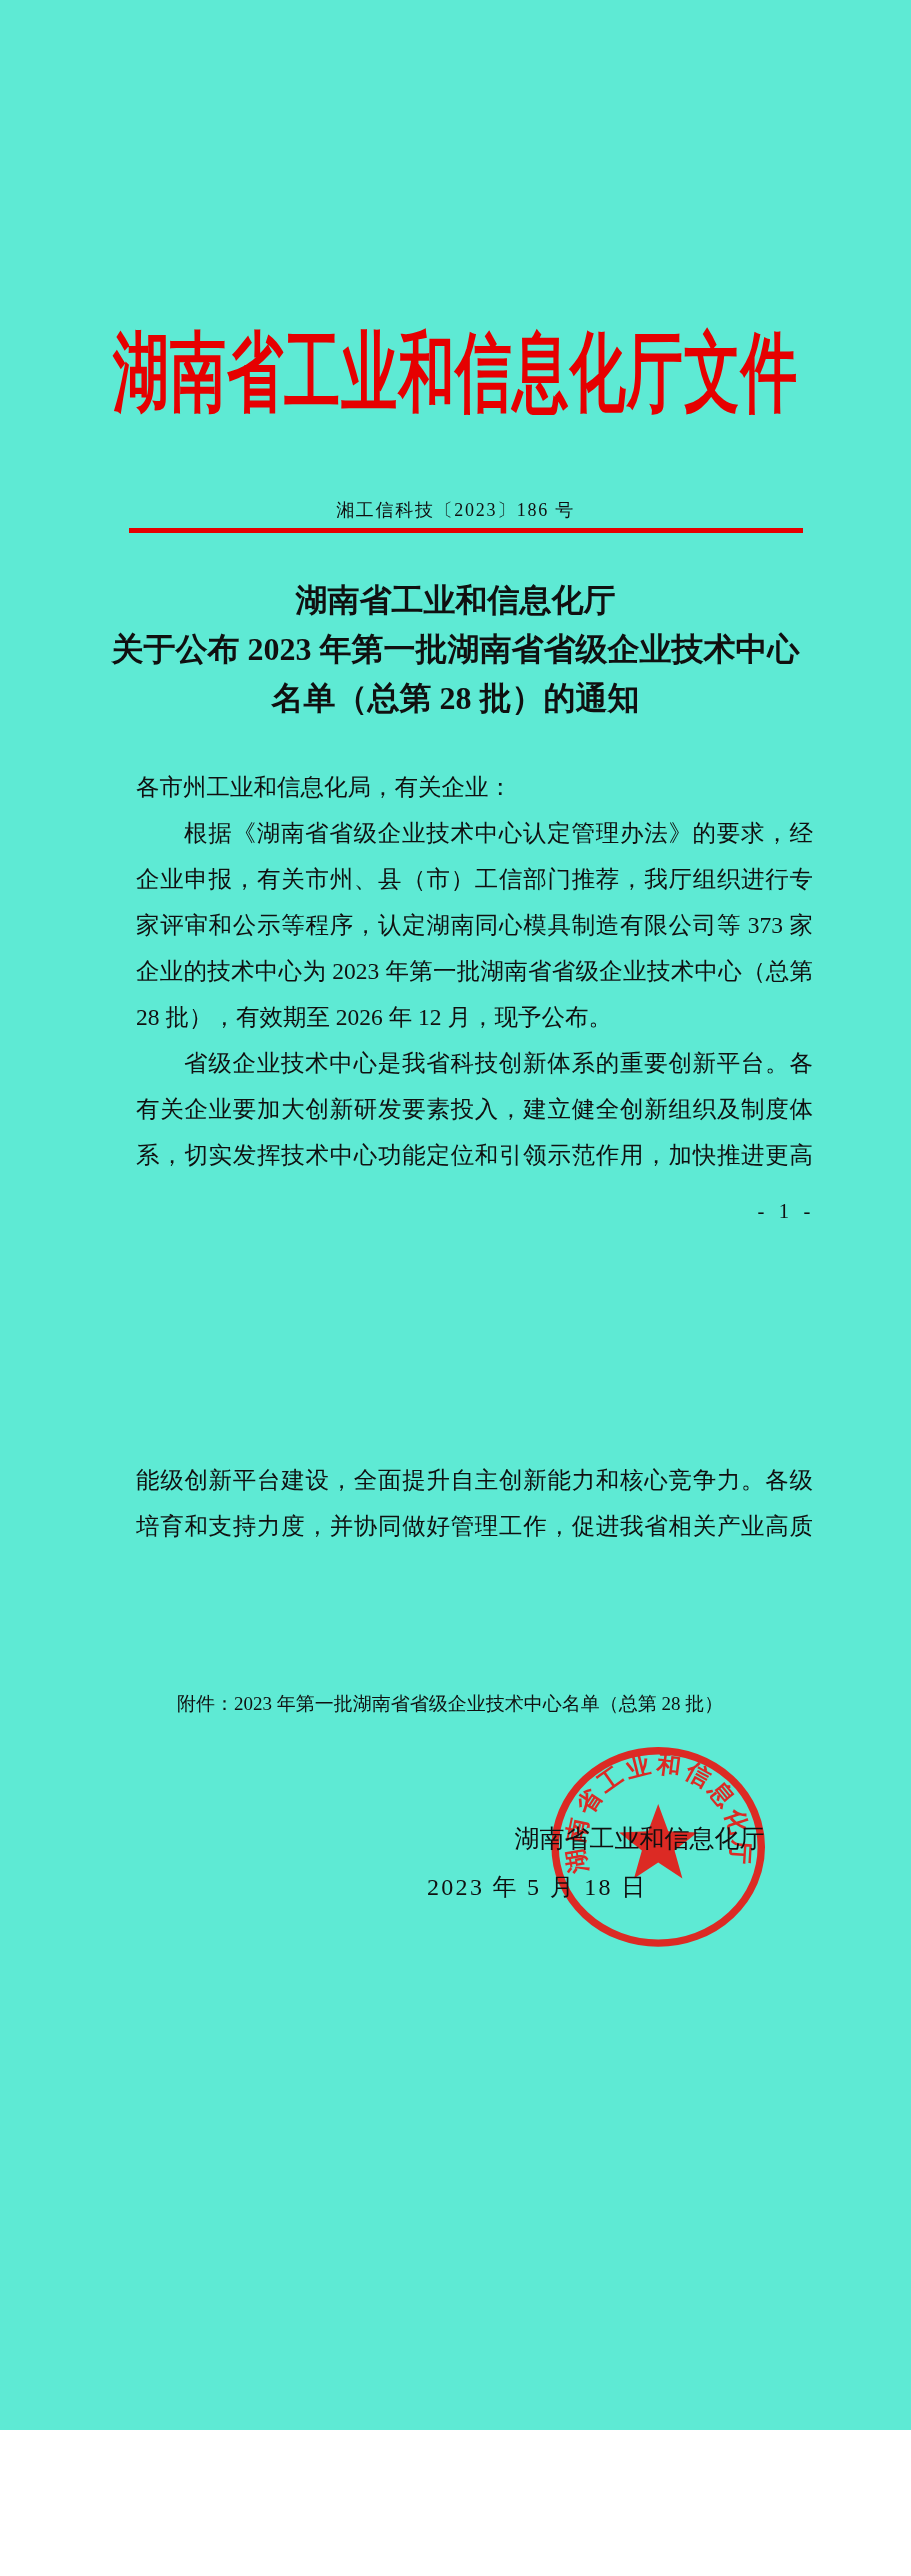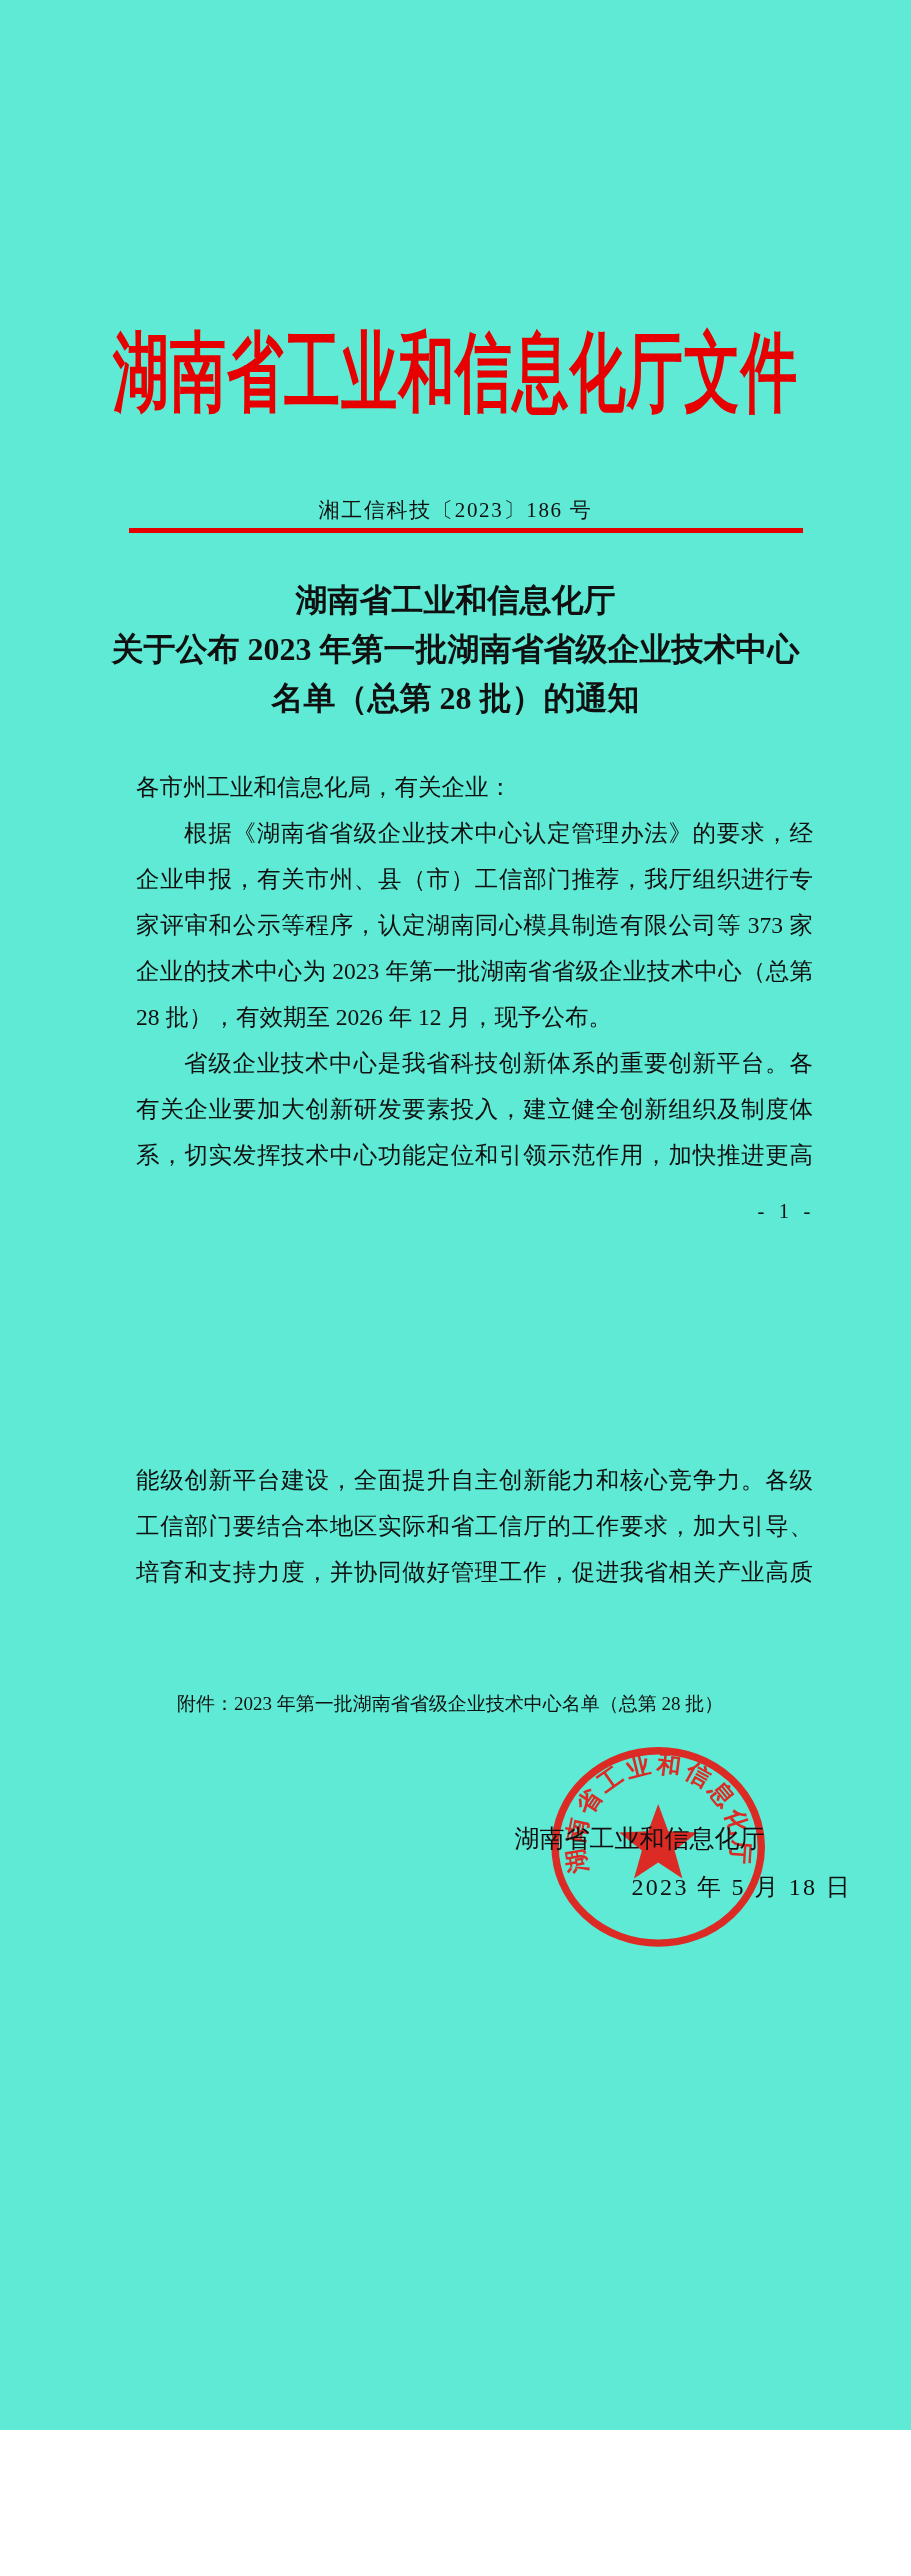--- a/index.html
+++ b/index.html
@@ -29,21 +29,21 @@
     transform:scaleY(1.55);
     transform-origin:50% 50%;
     letter-spacing:1.1px;
     white-space:nowrap;
   }
   
   .doc-number{
     position:absolute;
     top:498px;left:0;width:100%;
     text-align:center;
-    font-size:21px;
+    font-size:18px;
     line-height:25px;
     letter-spacing:1.7px;
     white-space:nowrap;
   }
   
   .red-rule{
     position:absolute;
     top:528px;left:129px;
     width:674px;height:4.6px;
     background:var(--red);
@@ -110,21 +110,21 @@
     top:1823px;left:427px;width:425px;
     text-align:center;
     font-size:25px;
     line-height:32px;
     z-index:2;
     white-space:nowrap;
   }
   .sig-date{
     position:absolute;
     top:1871px;left:427px;width:425px;
-    text-align:right;
+    text-align:left;
     font-size:24px;
     line-height:32px;
     letter-spacing:2.3px;
     z-index:2;
     white-space:nowrap;
   }
   .seal text{
     font-family:"Liberation Serif","DejaVu Serif",serif;
     font-weight:bold;
   }
@@ -155,21 +155,20 @@
     <div class="bline">28 批），有效期至 2026 年 12 月，现予公布。</div>
     <div class="bline indent just">省级企业技术中心是我省科技创新体系的重要创新平台。各</div>
     <div class="bline just">有关企业要加大创新研发要素投入，建立健全创新组织及制度体</div>
     <div class="bline just">系，切实发挥技术中心功能定位和引领示范作用，加快推进更高</div>
   </div>
 
   <div class="page-num page-num-1">- 1 -</div>
 
   <div class="body-block body-p2">
     <div class="bline just">能级创新平台建设，全面提升自主创新能力和核心竞争力。各级</div>
-    <div class="bline just">工信部门要结合本地区实际和省工信厅的工作要求，加大引导、</div>
     <div class="bline just">培育和支持力度，并协同做好管理工作，促进我省相关产业高质</div>
   </div>
 
   <div class="attachment">附件：2023 年第一批湖南省省级企业技术中心名单（总第 28 批）</div>
 
   <svg class="seal" viewBox="0 0 385 358" xmlns="http://www.w3.org/2000/svg">
     <ellipse cx="192" cy="178" rx="180" ry="168" fill="none" stroke="#dc2a24" stroke-width="13"></ellipse>
     <polygon fill="#dc2a24" points="192,103 209.6,150.7 260.5,152.8 220.5,184.3 234.3,233.2 192,205 149.7,233.2 163.5,184.3 123.5,152.8 174.4,150.7"></polygon>
     <defs>
       <path id="seal-arc-path" d="M 69.8 222.5 A 130 130 0 1 1 314.2 222.5" fill="none"></path>

